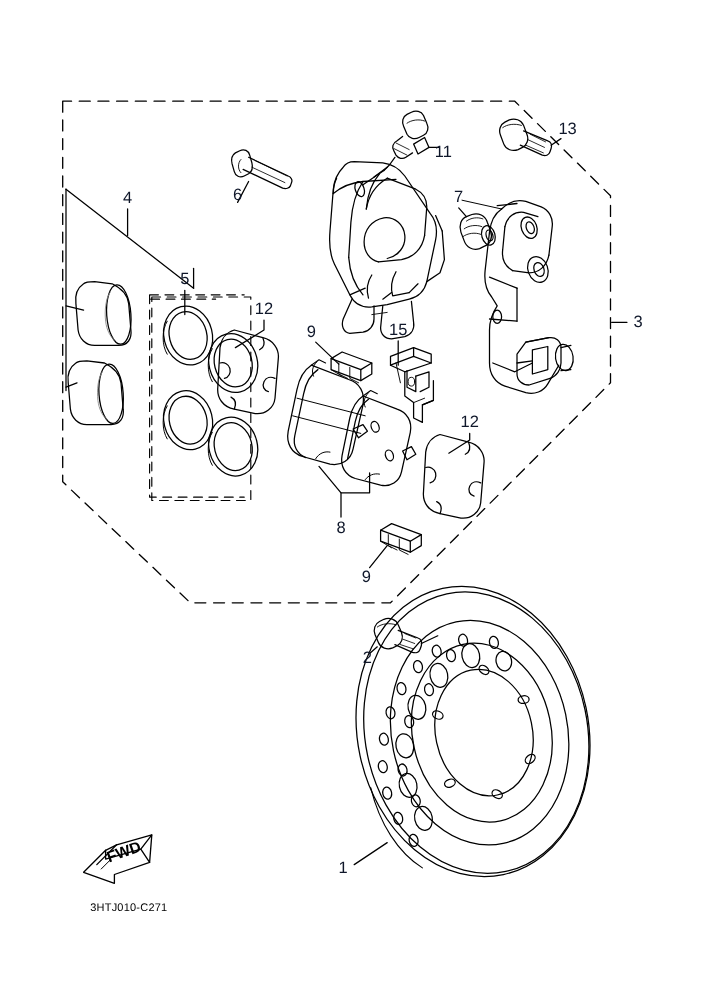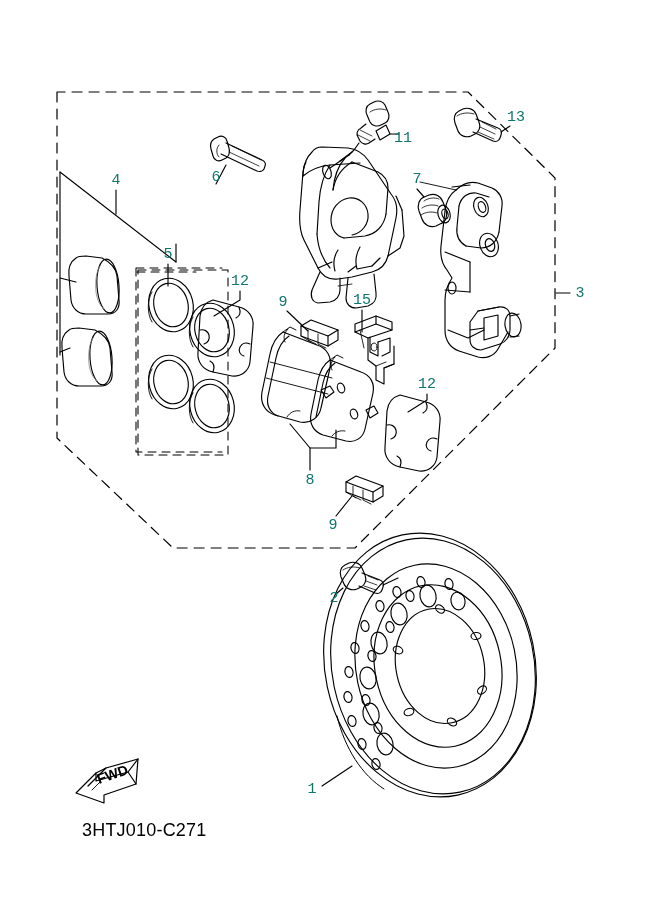--- a/index.html
+++ b/index.html
@@ -1,24 +1,24 @@
 <!DOCTYPE html>
 <html><head>
 <meta charset="utf-8">
 <title>Parts Diagram</title>
 <style>
   html,body{margin:0;padding:0;background:#ffffff;}
   body{width:661px;height:913px;position:relative;overflow:hidden;
        font-family:"Liberation Sans","DejaVu Sans",sans-serif;color:#000;}
   #stage{position:absolute;left:0;top:0;width:661px;height:913px;}
   #art{position:absolute;left:0;top:0;}
-  .callout{position:absolute;font-size:15px;line-height:1;color:#0f766e;
-           font-family:Liberation Mono, monospace;
+  .callout{position:absolute;font-size:15px;line-height:1;color:#0f172a;
+           font-family:Liberation Sans, sans-serif;
            transform:translate(-50%,-50%);white-space:nowrap;-webkit-user-select:none;user-select:none;}
-  #partno{position:absolute;left:82px;top:820px;font-size:18px;letter-spacing:.2px;
+  #partno{position:absolute;left:82px;top:820px;font-size:10px;letter-spacing:.2px;
           font-family:"Liberation Sans","DejaVu Sans",sans-serif;white-space:nowrap;}
 </style>
 </head>
 <body>
 
 <div id="stage">
 
   <svg id="art" width="661" height="913" viewBox="0 0 661 913" xmlns="http://www.w3.org/2000/svg">
     <rect x="0" y="0" width="661" height="913" fill="#ffffff"></rect>
 

